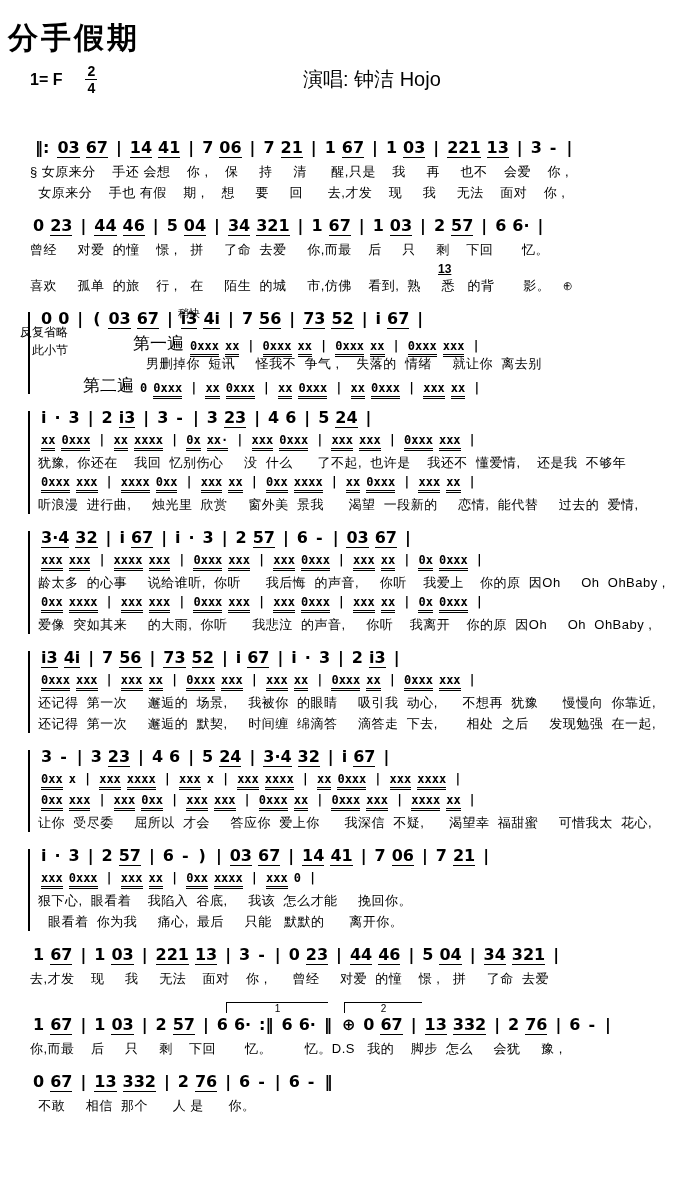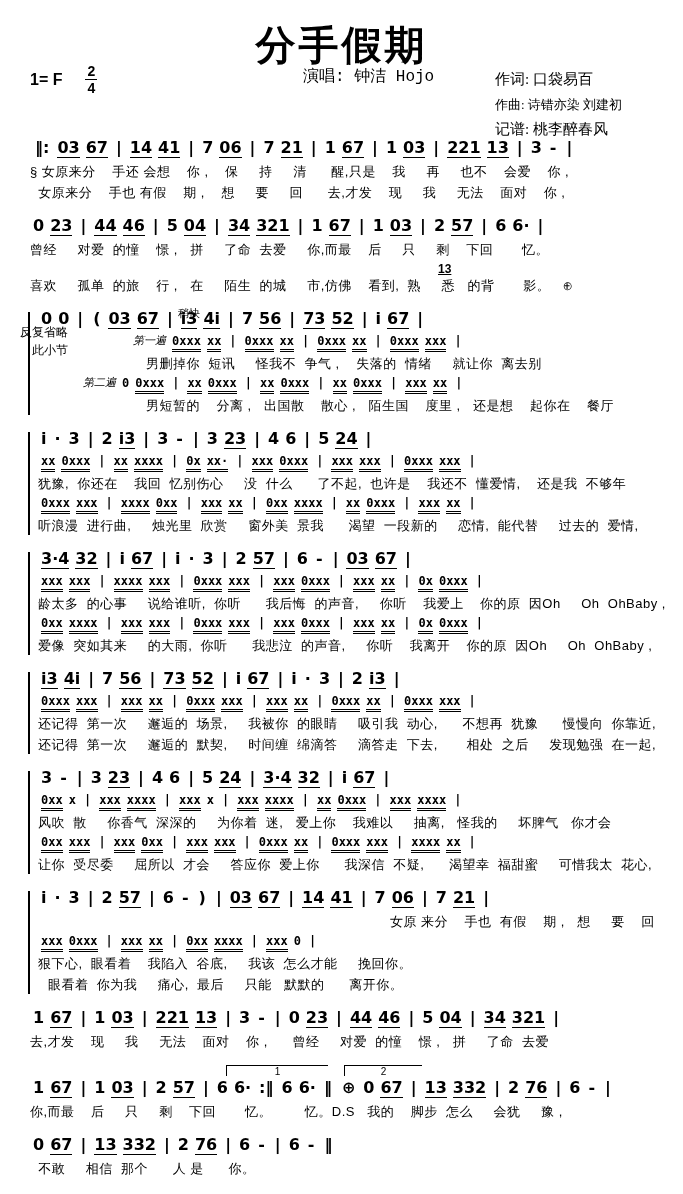--- a/index.html
+++ b/index.html
@@ -2,31 +2,31 @@
 <html><head>
 <meta charset="utf-8">
 <style>
   * { margin:0; padding:0; box-sizing:border-box; }
   html,body { width:683px; background:#fff; color:#000;
     font-family:"Liberation Sans", sans-serif; }
   body { padding:10px 8px 0 8px; }
 
   
   .hdr { position:relative; height:128px; }
-  .title { text-align:center; font-size:40px; font-weight:bold;
+  .title { font-size:30px; font-weight:bold;
     letter-spacing:3px; padding-top:8px;
     font-family:Liberation Sans, sans-serif; }
   .keysig { position:absolute; left:22px; top:54px; font-size:16px;
     font-weight:bold; display:flex; align-items:center; gap:23px; }
   .frac { display:inline-flex; flex-direction:column; align-items:center;
     font-size:14px; line-height:1; font-weight:bold; }
   .frac .top { border-bottom:1.5px solid #000; padding:0 2px 1px 2px; }
   .frac .bot { padding-top:1px; }
-  .singer { position:absolute; left:295px; top:56px; font-size:16px;
-    font-family:Liberation Mono, monospace; }
+  .singer { position:absolute; left:295px; top:56px; font-size:20px;
+    font-family:Liberation Sans, sans-serif; }
   .credits { position:absolute; left:487px; top:56px; font-size:15px;
     line-height:1.8; font-family:"Liberation Serif", serif; }
   .credits div:nth-child(2) { font-size:13px; }
 
   
   .sheet { padding-left:22px; padding-right:4px; }
   .system { position:relative; margin-bottom:11px; }
   .system.braced { padding-left:8px; }
   .system.braced::before { content:""; position:absolute; left:-2px; top:3px;
     bottom:3px; border-left:2px solid #000; }
@@ -35,21 +35,21 @@
   .row.notes { font-size:16px; font-weight:bold; height:25px;
     font-family:"DejaVu Sans", sans-serif; }
   .row.rap { font-size:12px; font-weight:bold; height:21px;
     font-family:"DejaVu Sans Mono", monospace; }
   .row.lyrics { font-size:13px; height:21px; letter-spacing:.5px; }
   .row.insert { font-size:12px; font-weight:bold; height:15px;
     text-decoration:underline; }
 
   .tok { display:inline-block; margin:0 3px; line-height:1.15; }
   .tok.bar { margin:0 5px; font-weight:bold; }
-  .tok.lbl { font-size:11px; font-weight:normal; vertical-align:1px;font-style:italic; }
+  .tok.lbl { font-size:17px; font-weight:normal; vertical-align:1px; }
   .tok.u  { border-bottom:1.5px solid #000; }
   .tok.uu { border-bottom:3px double #000; }
 
   .left-label { position:absolute; left:-20px; top:14px; width:58px;
     font-size:12px; line-height:1.5; text-align:right; }
   .tempo { position:absolute; left:148px; top:-12px; font-size:11px;margin-top:9px; }
 
   .volta-row { position:relative; height:13px; }
   .volta-seg { position:absolute; top:0; height:11px; border-top:1.5px solid #000;
     border-left:1.5px solid #000; font-size:10px; text-align:center;
@@ -61,25 +61,20 @@
 <div class="hdr">
   <div class="title">分手假期</div>
   <div class="keysig">
     <span>1= F</span>
     <span class="frac">
       <span class="top">2</span>
       <span class="bot">4</span>
     </span>
   </div>
   <div class="singer">演唱: 钟洁 Hojo</div>
-  <div class="credits">
-    <div>作词: 口袋易百</div>
-    <div>作曲: 诗错亦染 刘建初</div>
-    <div>记谱: 桃李醉春风</div>
-  </div>
 </div>
 
 <div class="sheet" id="sheet">
     <div class="system">
       <div class="row notes"><span class="tok bar">‖:</span><span class="tok u">03</span><span class="tok u">67</span><span class="tok bar">|</span><span class="tok u">14</span><span class="tok u">41</span><span class="tok bar">|</span><span class="tok">7</span><span class="tok u">06</span><span class="tok bar">|</span><span class="tok">7</span><span class="tok u">21</span><span class="tok bar">|</span><span class="tok">1</span><span class="tok u">67</span><span class="tok bar">|</span><span class="tok">1</span><span class="tok u">03</span><span class="tok bar">|</span><span class="tok u">221</span><span class="tok u">13</span><span class="tok bar">|</span><span class="tok">3</span><span class="tok bar">-</span><span class="tok bar">|</span></div>
       <div class="row lyrics">§ 女原来分    手还 会想    你 ,    保     持     清      醒,只是    我     再     也不    会爱    你 ,</div>
       <div class="row lyrics">  女原来分    手也 有假    期 ,    想     要     回      去,才发    现     我     无法    面对    你 ,</div>
     </div>
     <div class="system">
       <div class="row notes"><span class="tok">0</span><span class="tok u">23</span><span class="tok bar">|</span><span class="tok u">44</span><span class="tok u">46</span><span class="tok bar">|</span><span class="tok">5</span><span class="tok u">04</span><span class="tok bar">|</span><span class="tok u">34</span><span class="tok u">321</span><span class="tok bar">|</span><span class="tok">1</span><span class="tok u">67</span><span class="tok bar">|</span><span class="tok">1</span><span class="tok u">03</span><span class="tok bar">|</span><span class="tok">2</span><span class="tok u">57</span><span class="tok bar">|</span><span class="tok">6</span><span class="tok">6·</span><span class="tok bar">|</span></div>
@@ -90,21 +85,20 @@
     <div class="system braced">
       <div class="left-label">
         <div>反复省略</div>
         <div>此小节</div>
       </div>
       <div class="tempo">稍快</div>
       <div class="row notes"><span class="tok">0</span><span class="tok">0</span><span class="tok bar">|</span><span class="tok bar">(</span><span class="tok u">03</span><span class="tok u">67</span><span class="tok bar">|</span><span class="tok u">i3</span><span class="tok u">4i</span><span class="tok bar">|</span><span class="tok">7</span><span class="tok u">56</span><span class="tok bar">|</span><span class="tok u">73</span><span class="tok u">52</span><span class="tok bar">|</span><span class="tok">i</span><span class="tok u">67</span><span class="tok bar">|</span></div>
       <div class="row rap" style="padding-left: 92px;"><span class="tok lbl">第一遍</span><span class="tok uu">0xxx</span><span class="tok uu">xx</span><span class="tok bar">|</span><span class="tok uu">0xxx</span><span class="tok uu">xx</span><span class="tok bar">|</span><span class="tok uu">0xxx</span><span class="tok uu">xx</span><span class="tok bar">|</span><span class="tok uu">0xxx</span><span class="tok uu">xxx</span><span class="tok bar">|</span></div>
       <div class="row lyrics" style="padding-left: 108px;">男删掉你  短讯     怪我不  争气 ,    失落的  情绪     就让你  离去别</div>
       <div class="row rap" style="padding-left: 42px;"><span class="tok lbl">第二遍</span><span class="tok">0</span><span class="tok uu">0xxx</span><span class="tok bar">|</span><span class="tok uu">xx</span><span class="tok uu">0xxx</span><span class="tok bar">|</span><span class="tok uu">xx</span><span class="tok uu">0xxx</span><span class="tok bar">|</span><span class="tok uu">xx</span><span class="tok uu">0xxx</span><span class="tok bar">|</span><span class="tok uu">xxx</span><span class="tok uu">xx</span><span class="tok bar">|</span></div>
-      <div class="row lyrics" style="padding-left: 108px;">男短暂的    分离 ,   出国散    散心 ,   陌生国    度里 ,   还是想    起你在    餐厅</div>
     </div>
     <div class="system braced">
       <div class="row notes"><span class="tok">i</span><span class="tok bar">·</span><span class="tok">3</span><span class="tok bar">|</span><span class="tok">2</span><span class="tok u">i3</span><span class="tok bar">|</span><span class="tok">3</span><span class="tok bar">-</span><span class="tok bar">|</span><span class="tok">3</span><span class="tok u">23</span><span class="tok bar">|</span><span class="tok">4</span><span class="tok">6</span><span class="tok bar">|</span><span class="tok">5</span><span class="tok u">24</span><span class="tok bar">|</span></div>
       <div class="row rap"><span class="tok uu">xx</span><span class="tok uu">0xxx</span><span class="tok bar">|</span><span class="tok uu">xx</span><span class="tok uu">xxxx</span><span class="tok bar">|</span><span class="tok uu">0x</span><span class="tok uu">xx·</span><span class="tok bar">|</span><span class="tok uu">xxx</span><span class="tok uu">0xxx</span><span class="tok bar">|</span><span class="tok uu">xxx</span><span class="tok uu">xxx</span><span class="tok bar">|</span><span class="tok uu">0xxx</span><span class="tok uu">xxx</span><span class="tok bar">|</span></div>
       <div class="row lyrics">犹豫,  你还在    我回  忆别伤心     没  什么      了不起,  也许是    我还不  懂爱情,    还是我  不够年</div>
       <div class="row rap"><span class="tok uu">0xxx</span><span class="tok uu">xxx</span><span class="tok bar">|</span><span class="tok uu">xxxx</span><span class="tok uu">0xx</span><span class="tok bar">|</span><span class="tok uu">xxx</span><span class="tok uu">xx</span><span class="tok bar">|</span><span class="tok uu">0xx</span><span class="tok uu">xxxx</span><span class="tok bar">|</span><span class="tok uu">xx</span><span class="tok uu">0xxx</span><span class="tok bar">|</span><span class="tok uu">xxx</span><span class="tok uu">xx</span><span class="tok bar">|</span></div>
       <div class="row lyrics">听浪漫  进行曲,     烛光里  欣赏     窗外美  景我      渴望  一段新的     恋情,  能代替     过去的  爱情,</div>
     </div>
     <div class="system braced">
       <div class="row notes"><span class="tok u">3·4</span><span class="tok u">32</span><span class="tok bar">|</span><span class="tok">i</span><span class="tok u">67</span><span class="tok bar">|</span><span class="tok">i</span><span class="tok bar">·</span><span class="tok">3</span><span class="tok bar">|</span><span class="tok">2</span><span class="tok u">57</span><span class="tok bar">|</span><span class="tok">6</span><span class="tok bar">-</span><span class="tok bar">|</span><span class="tok u">03</span><span class="tok u">67</span><span class="tok bar">|</span></div>
@@ -115,27 +109,25 @@
     </div>
     <div class="system braced">
       <div class="row notes"><span class="tok u">i3</span><span class="tok u">4i</span><span class="tok bar">|</span><span class="tok">7</span><span class="tok u">56</span><span class="tok bar">|</span><span class="tok u">73</span><span class="tok u">52</span><span class="tok bar">|</span><span class="tok">i</span><span class="tok u">67</span><span class="tok bar">|</span><span class="tok">i</span><span class="tok bar">·</span><span class="tok">3</span><span class="tok bar">|</span><span class="tok">2</span><span class="tok u">i3</span><span class="tok bar">|</span></div>
       <div class="row rap"><span class="tok uu">0xxx</span><span class="tok uu">xxx</span><span class="tok bar">|</span><span class="tok uu">xxx</span><span class="tok uu">xx</span><span class="tok bar">|</span><span class="tok uu">0xxx</span><span class="tok uu">xxx</span><span class="tok bar">|</span><span class="tok uu">xxx</span><span class="tok uu">xx</span><span class="tok bar">|</span><span class="tok uu">0xxx</span><span class="tok uu">xx</span><span class="tok bar">|</span><span class="tok uu">0xxx</span><span class="tok uu">xxx</span><span class="tok bar">|</span></div>
       <div class="row lyrics">还记得  第一次     邂逅的  场景,     我被你  的眼睛     吸引我  动心,      不想再  犹豫      慢慢向  你靠近,</div>
       <div class="row lyrics">还记得  第一次     邂逅的  默契,     时间缠  绵滴答     滴答走  下去,       相处  之后     发现勉强  在一起,</div>
     </div>
     <div class="system braced">
       <div class="row notes"><span class="tok">3</span><span class="tok bar">-</span><span class="tok bar">|</span><span class="tok">3</span><span class="tok u">23</span><span class="tok bar">|</span><span class="tok">4</span><span class="tok">6</span><span class="tok bar">|</span><span class="tok">5</span><span class="tok u">24</span><span class="tok bar">|</span><span class="tok u">3·4</span><span class="tok u">32</span><span class="tok bar">|</span><span class="tok">i</span><span class="tok u">67</span><span class="tok bar">|</span></div>
       <div class="row rap"><span class="tok uu">0xx</span><span class="tok">x</span><span class="tok bar">|</span><span class="tok uu">xxx</span><span class="tok uu">xxxx</span><span class="tok bar">|</span><span class="tok uu">xxx</span><span class="tok">x</span><span class="tok bar">|</span><span class="tok uu">xxx</span><span class="tok uu">xxxx</span><span class="tok bar">|</span><span class="tok uu">xx</span><span class="tok uu">0xxx</span><span class="tok bar">|</span><span class="tok uu">xxx</span><span class="tok uu">xxxx</span><span class="tok bar">|</span></div>
-      <div class="row lyrics">风吹  散     你香气  深深的     为你着  迷,   爱上你    我难以     抽离,   怪我的     坏脾气   你才会</div>
       <div class="row rap"><span class="tok uu">0xx</span><span class="tok uu">xxx</span><span class="tok bar">|</span><span class="tok uu">xxx</span><span class="tok uu">0xx</span><span class="tok bar">|</span><span class="tok uu">xxx</span><span class="tok uu">xxx</span><span class="tok bar">|</span><span class="tok uu">0xxx</span><span class="tok uu">xx</span><span class="tok bar">|</span><span class="tok uu">0xxx</span><span class="tok uu">xxx</span><span class="tok bar">|</span><span class="tok uu">xxxx</span><span class="tok uu">xx</span><span class="tok bar">|</span></div>
       <div class="row lyrics">让你  受尽委     屈所以  才会     答应你  爱上你      我深信  不疑,      渴望幸  福甜蜜     可惜我太  花心,</div>
     </div>
     <div class="system braced">
       <div class="row notes"><span class="tok">i</span><span class="tok bar">·</span><span class="tok">3</span><span class="tok bar">|</span><span class="tok">2</span><span class="tok u">57</span><span class="tok bar">|</span><span class="tok">6</span><span class="tok bar">-</span><span class="tok bar">)</span><span class="tok bar">|</span><span class="tok u">03</span><span class="tok u">67</span><span class="tok bar">|</span><span class="tok u">14</span><span class="tok u">41</span><span class="tok bar">|</span><span class="tok">7</span><span class="tok u">06</span><span class="tok bar">|</span><span class="tok">7</span><span class="tok u">21</span><span class="tok bar">|</span></div>
-      <div class="row lyrics" style="padding-left: 352px;">女原 来分    手也  有假    期 ,   想     要    回</div>
       <div class="row rap"><span class="tok uu">xxx</span><span class="tok uu">0xxx</span><span class="tok bar">|</span><span class="tok uu">xxx</span><span class="tok uu">xx</span><span class="tok bar">|</span><span class="tok uu">0xx</span><span class="tok uu">xxxx</span><span class="tok bar">|</span><span class="tok uu">xxx</span><span class="tok">0</span><span class="tok bar">|</span></div>
       <div class="row lyrics">狠下心,  眼看着    我陷入  谷底,     我该  怎么才能     挽回你。</div>
       <div class="row lyrics" style="padding-left: 10px;">眼看着  你为我     痛心,  最后     只能   默默的      离开你。</div>
     </div>
     <div class="system">
       <div class="row notes"><span class="tok">1</span><span class="tok u">67</span><span class="tok bar">|</span><span class="tok">1</span><span class="tok u">03</span><span class="tok bar">|</span><span class="tok u">221</span><span class="tok u">13</span><span class="tok bar">|</span><span class="tok">3</span><span class="tok bar">-</span><span class="tok bar">|</span><span class="tok">0</span><span class="tok u">23</span><span class="tok bar">|</span><span class="tok u">44</span><span class="tok u">46</span><span class="tok bar">|</span><span class="tok">5</span><span class="tok u">04</span><span class="tok bar">|</span><span class="tok u">34</span><span class="tok u">321</span><span class="tok bar">|</span></div>
       <div class="row lyrics">去,才发    现     我     无法    面对    你 ,      曾经     对爱  的憧    憬 ,   拼     了命  去爱</div>
     </div>
     <div class="system">
       <div class="volta-row">

